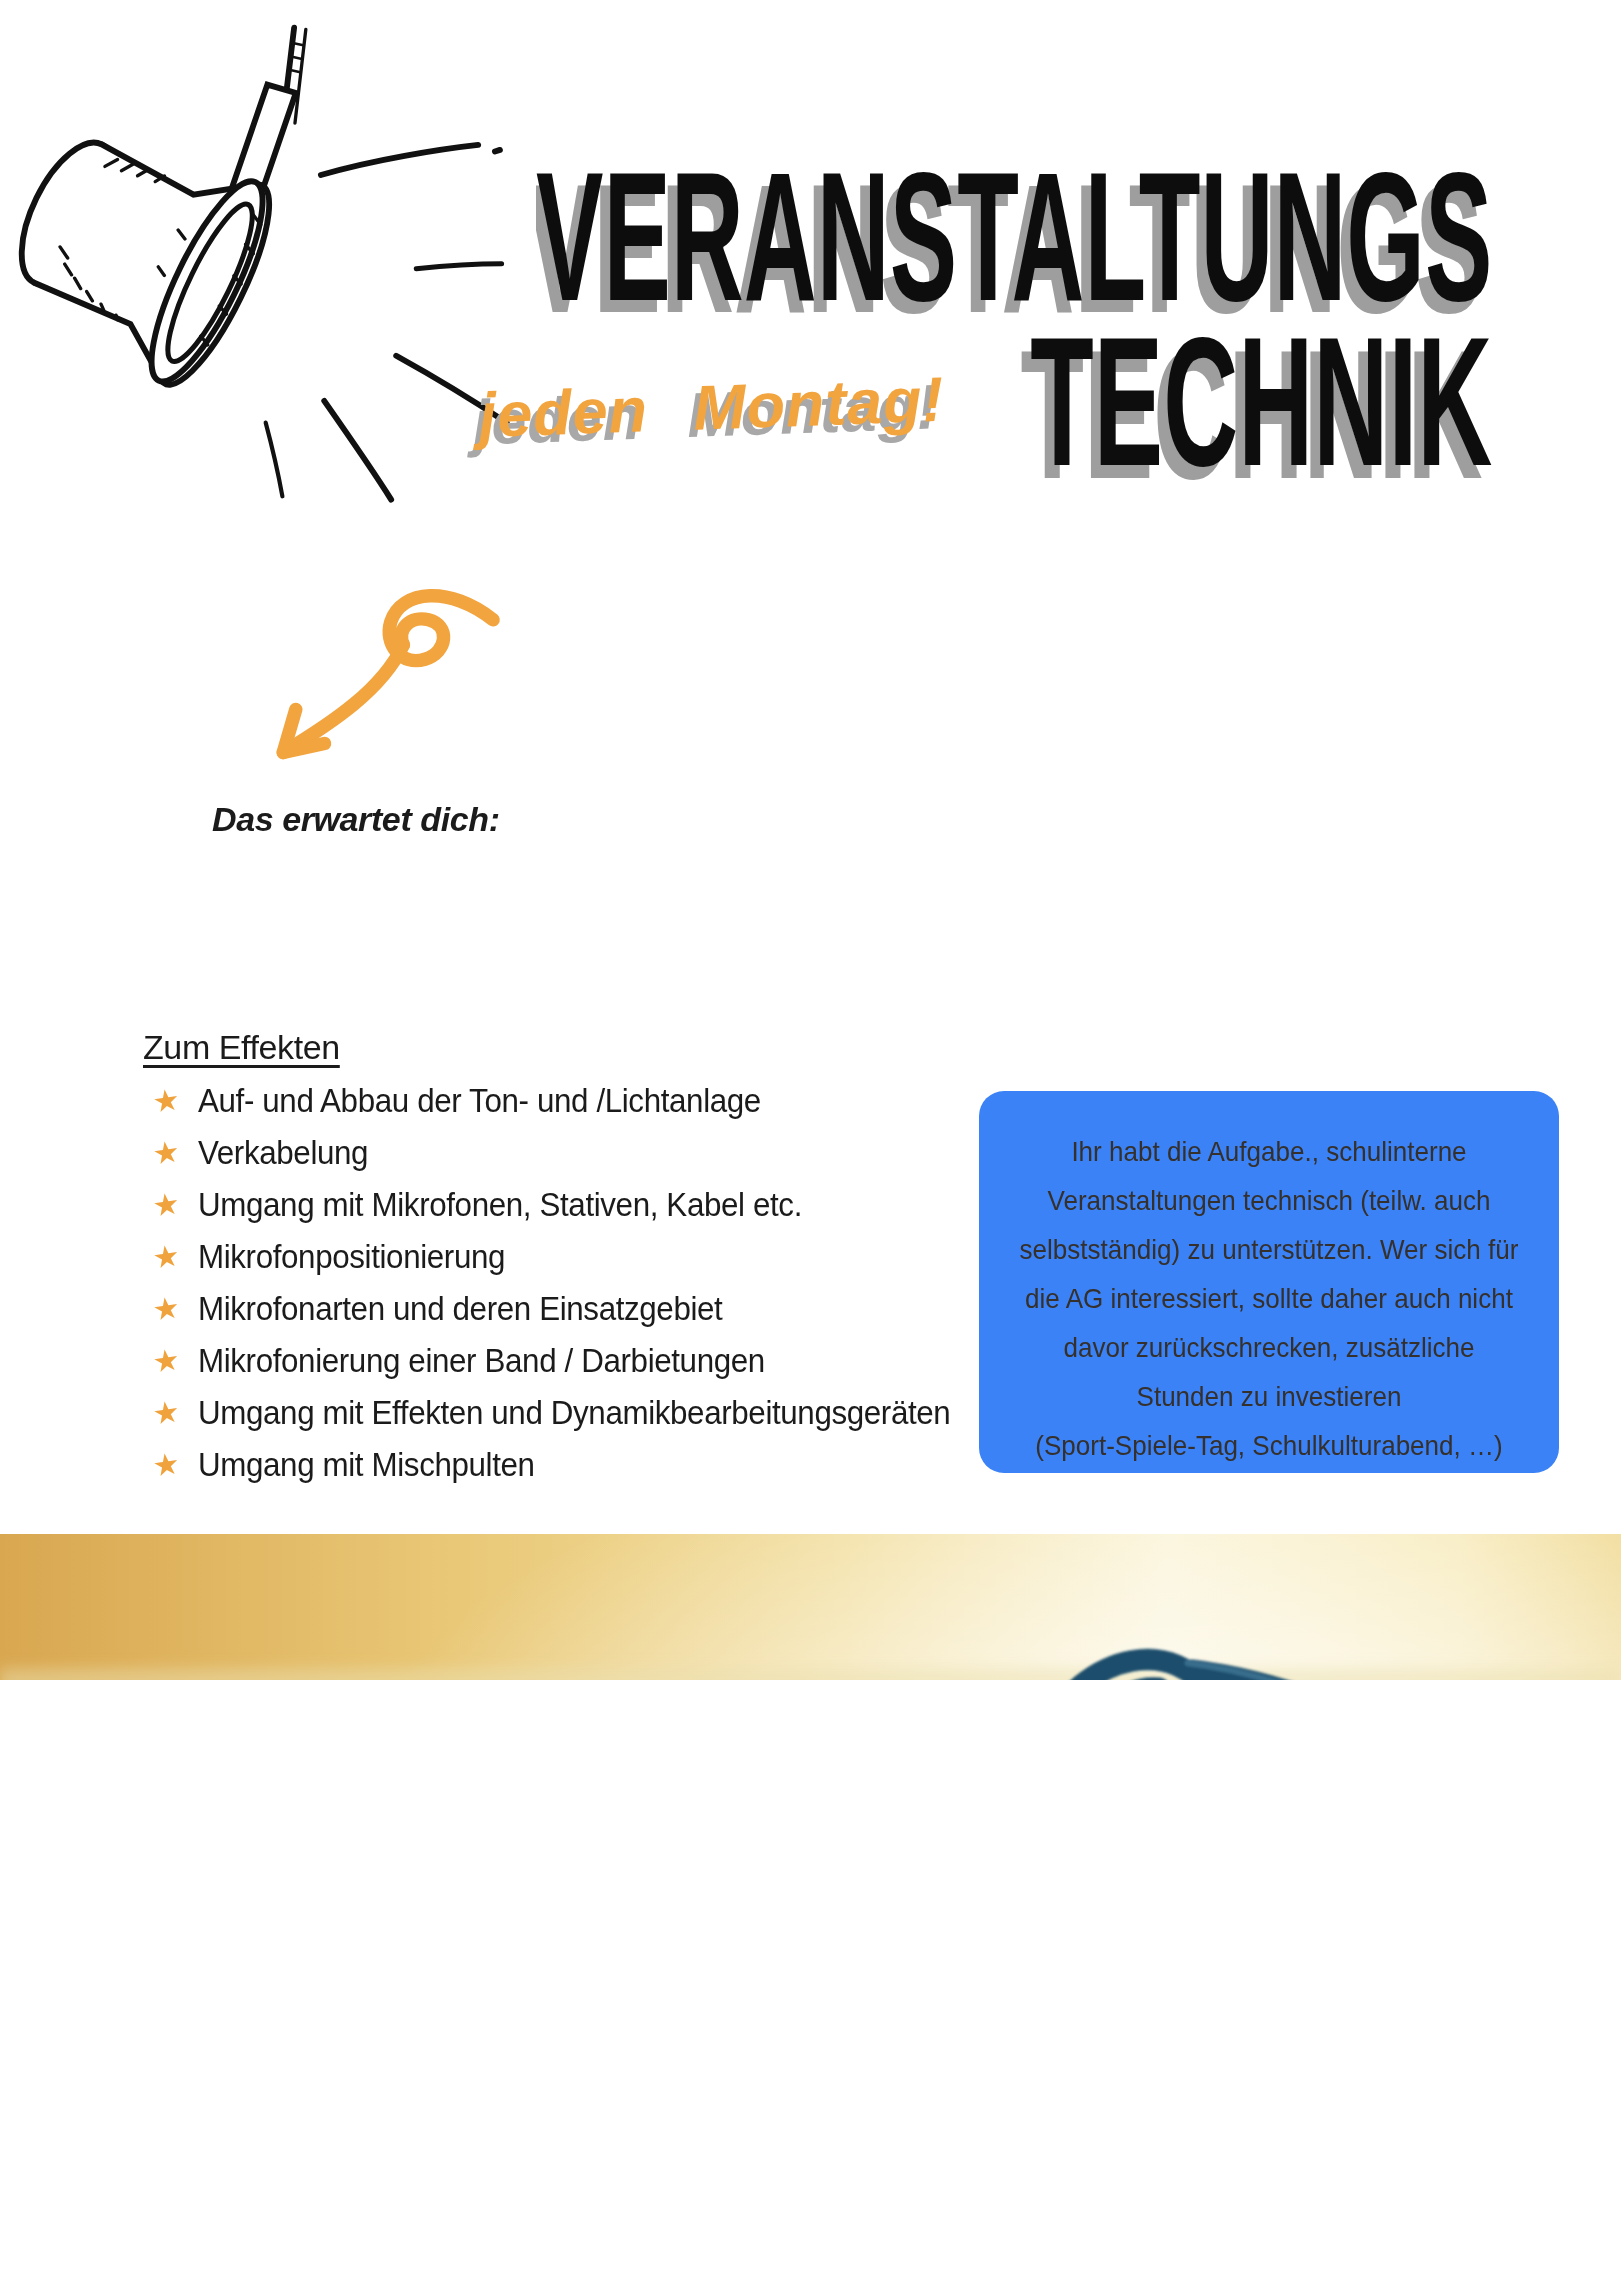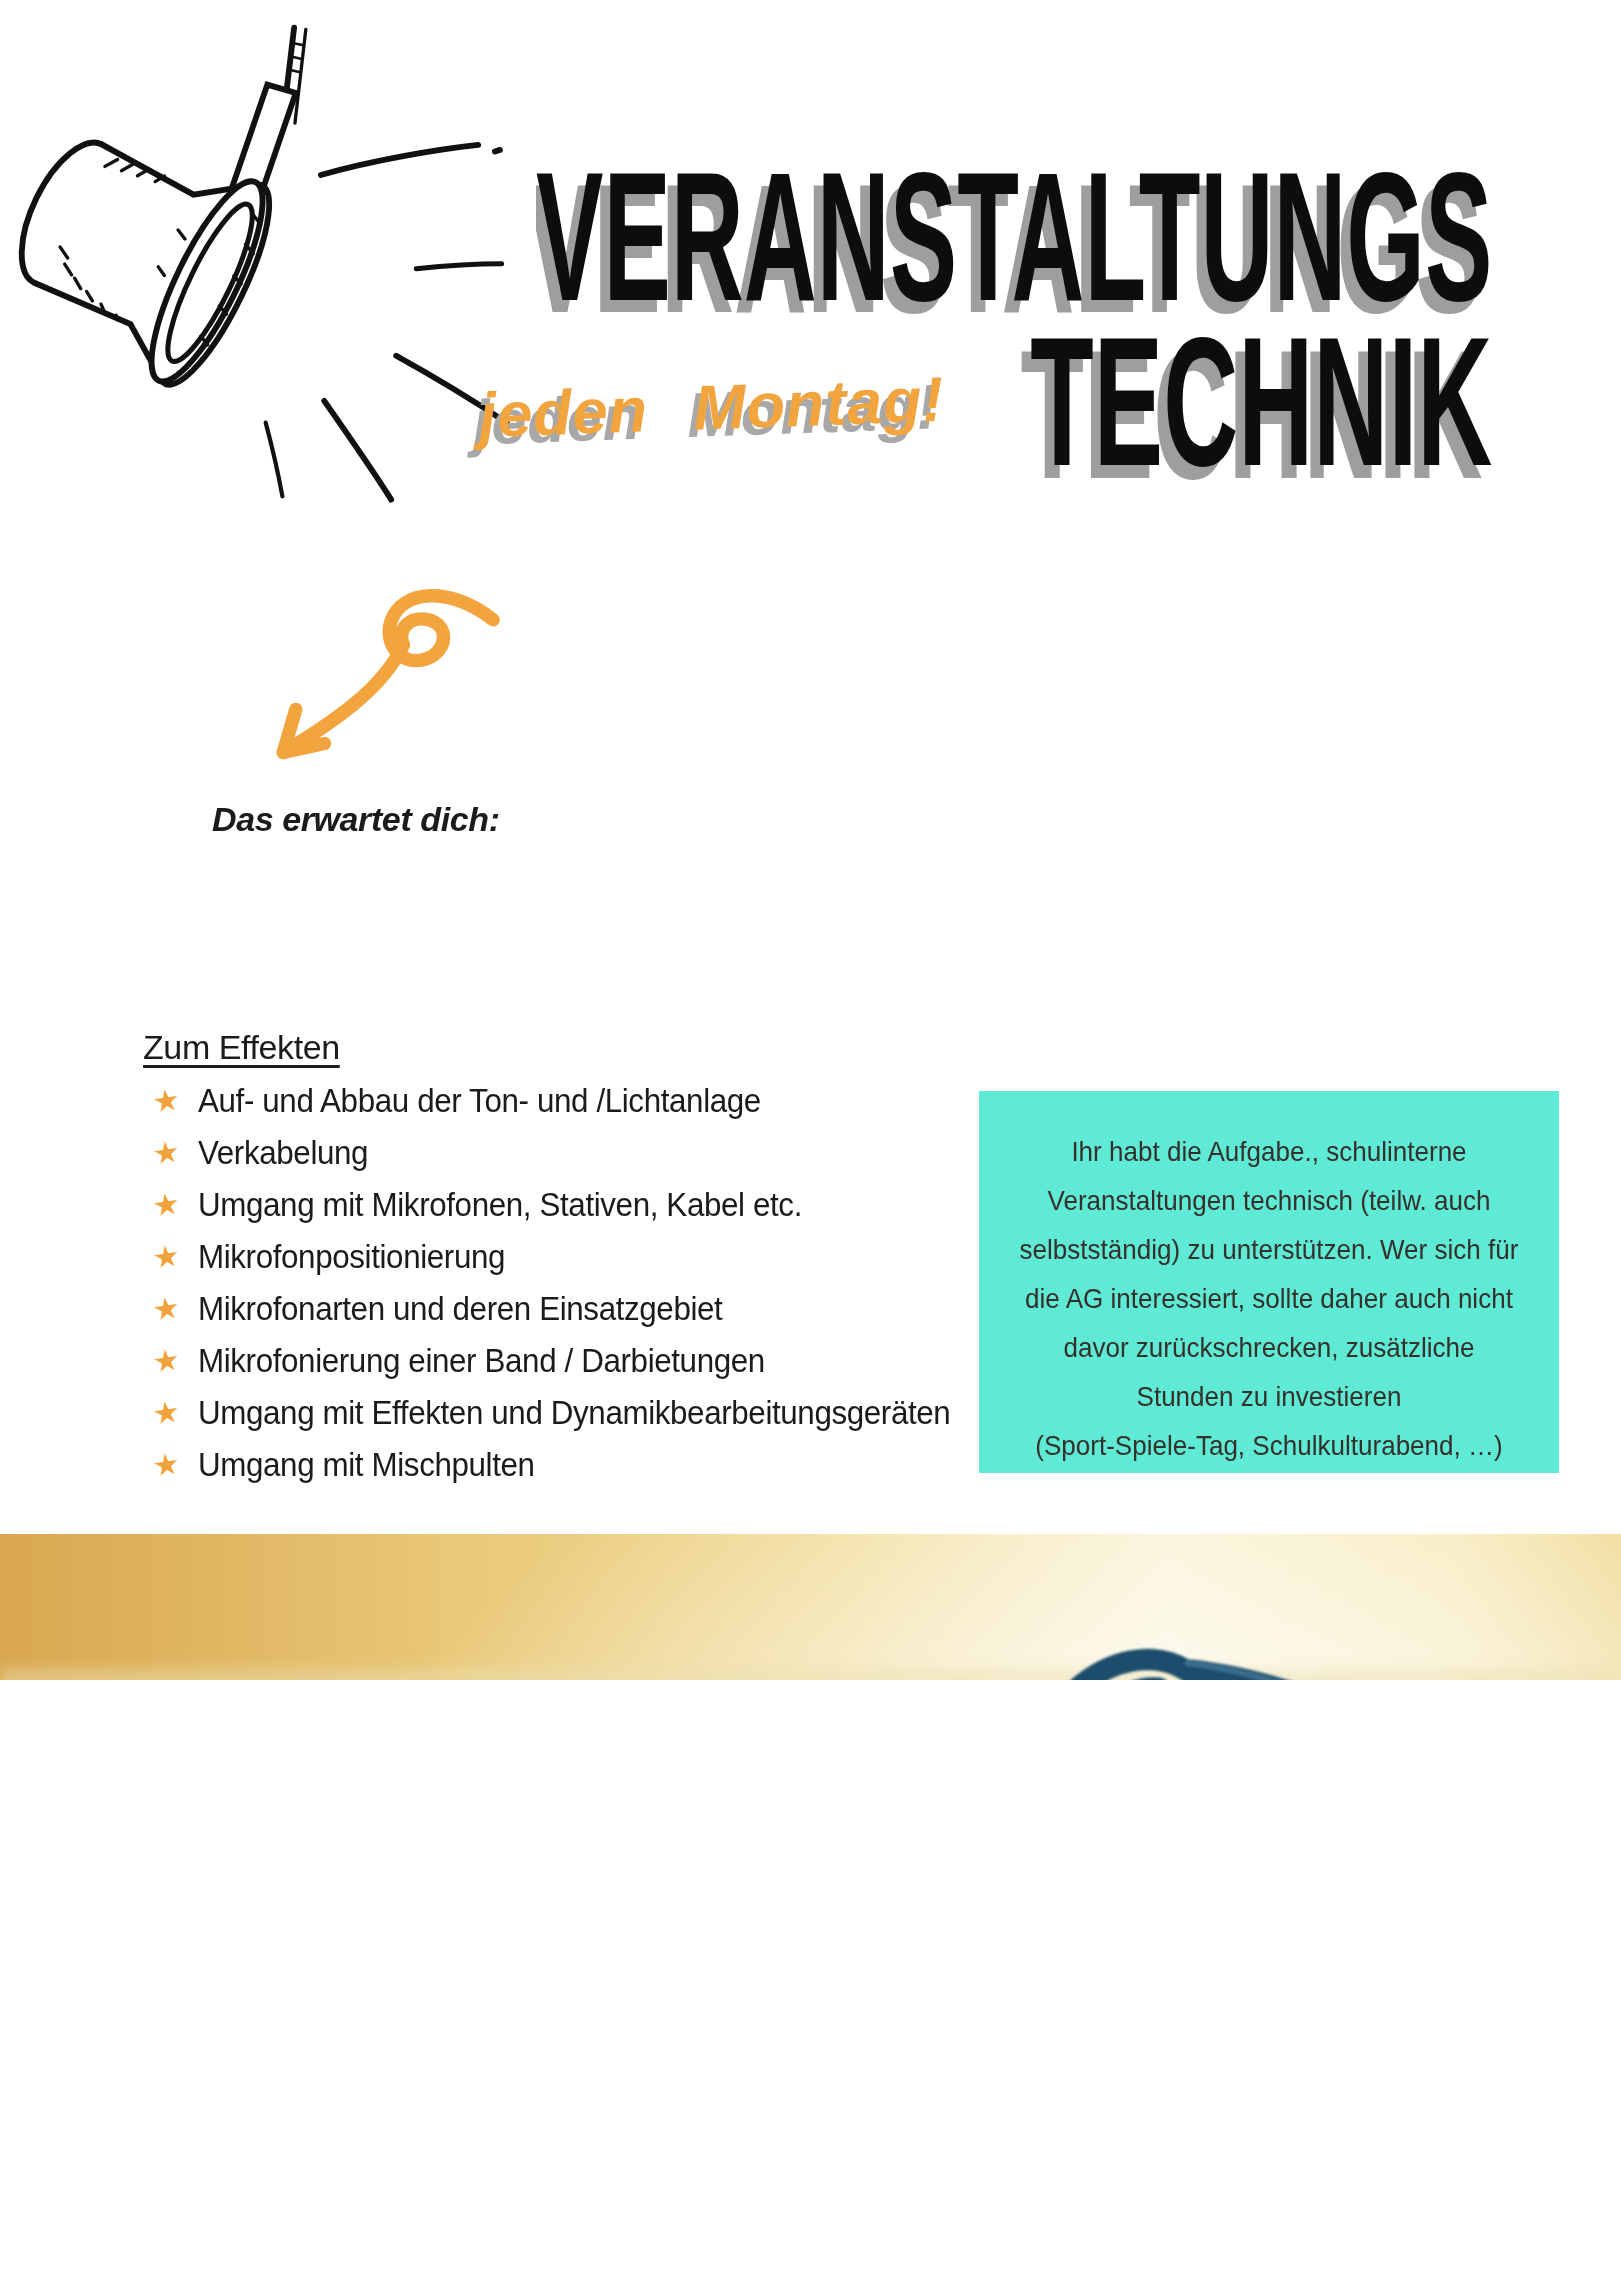--- a/index.html
+++ b/index.html
@@ -24,21 +24,21 @@
 
   
   #expect-heading{left:184px;top:800px;font-size:34px;font-weight:bold;font-style:italic;letter-spacing:-0.4px;margin-left:28px;}
   #expect-text{left:172px;top:865px;font-size:32px;line-height:57px;letter-spacing:-0.4px;}
   #examples-heading{left:143px;top:1028px;font-size:34px;text-decoration:underline;text-underline-offset:6.3px;letter-spacing:-0.4px;}
   #examples-list{left:148px;top:1075px;font-size:33px;line-height:52px;letter-spacing:-0.4px;}
   #examples-list .li{display:flex;align-items:center;height:52px;}
   #examples-list .star{color:#F0A23C;font-size:30px;margin-right:14.3px;transform:rotate(-8deg);width:36px;text-align:center;}
 
   
-  #info-box{left:979px;top:1091px;width:580px;height:382px;background:#5eead4;}
+  #info-box{left:979px;top:1091px;width:580px;height:382px;background:#3b82f6;border-radius:25px;}
   #info-box .lines{margin-top:36px;text-align:center;font-size:28px;line-height:49px;color:#35302b;
       transform:scaleX(.93);transform-origin:center top;}
 
   
   #photo{left:0;top:1534px;width:1621px;height:759px;}
 </style>
 </head>
 <body>
 
 <div id="page">

